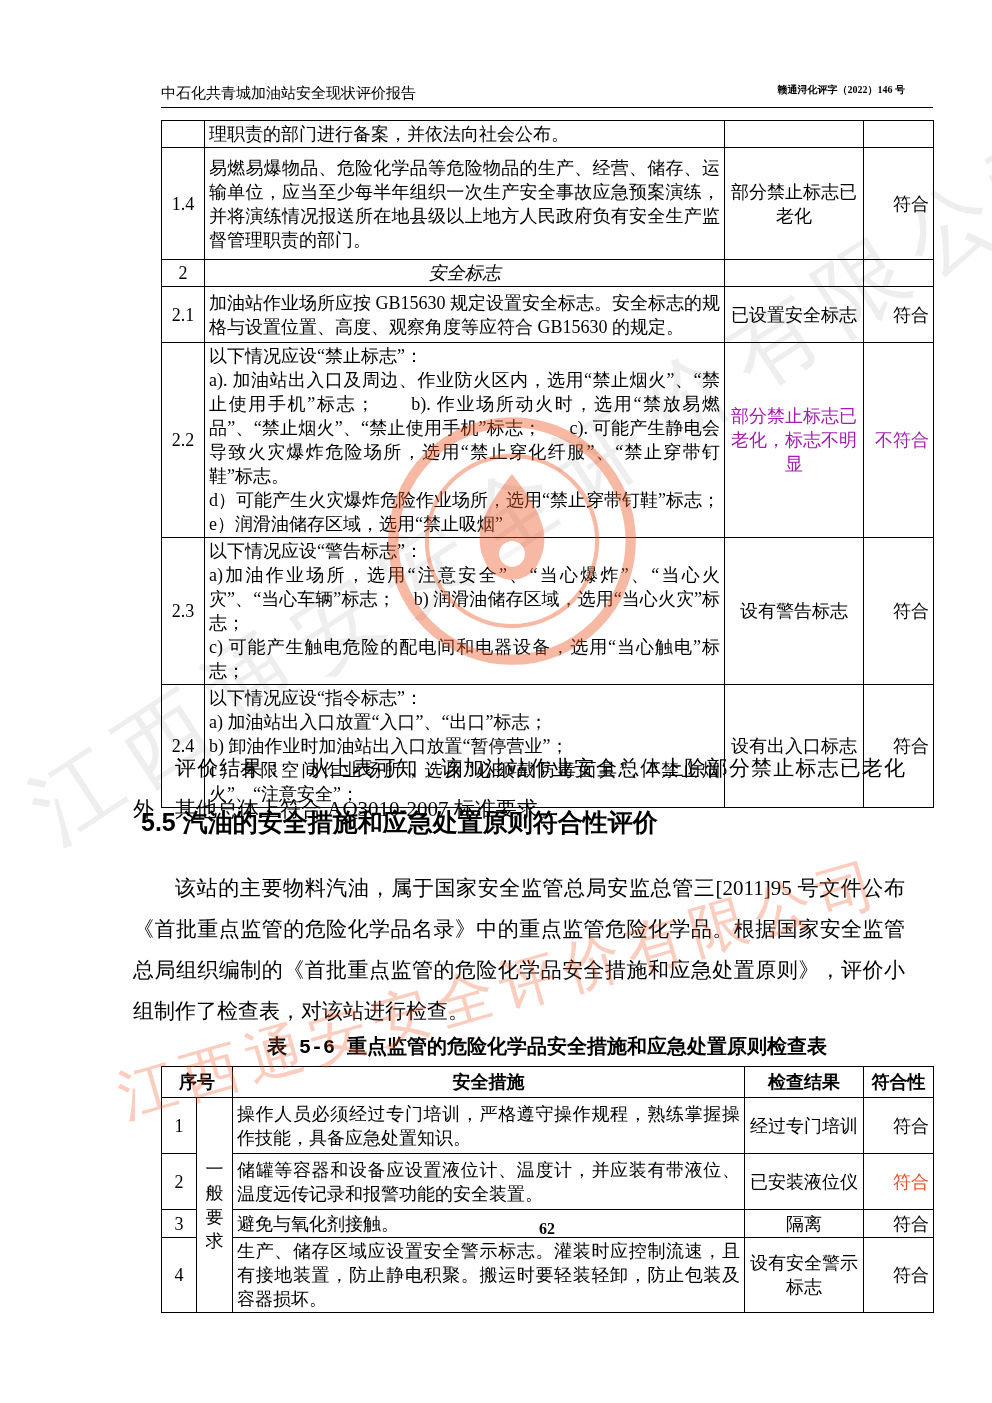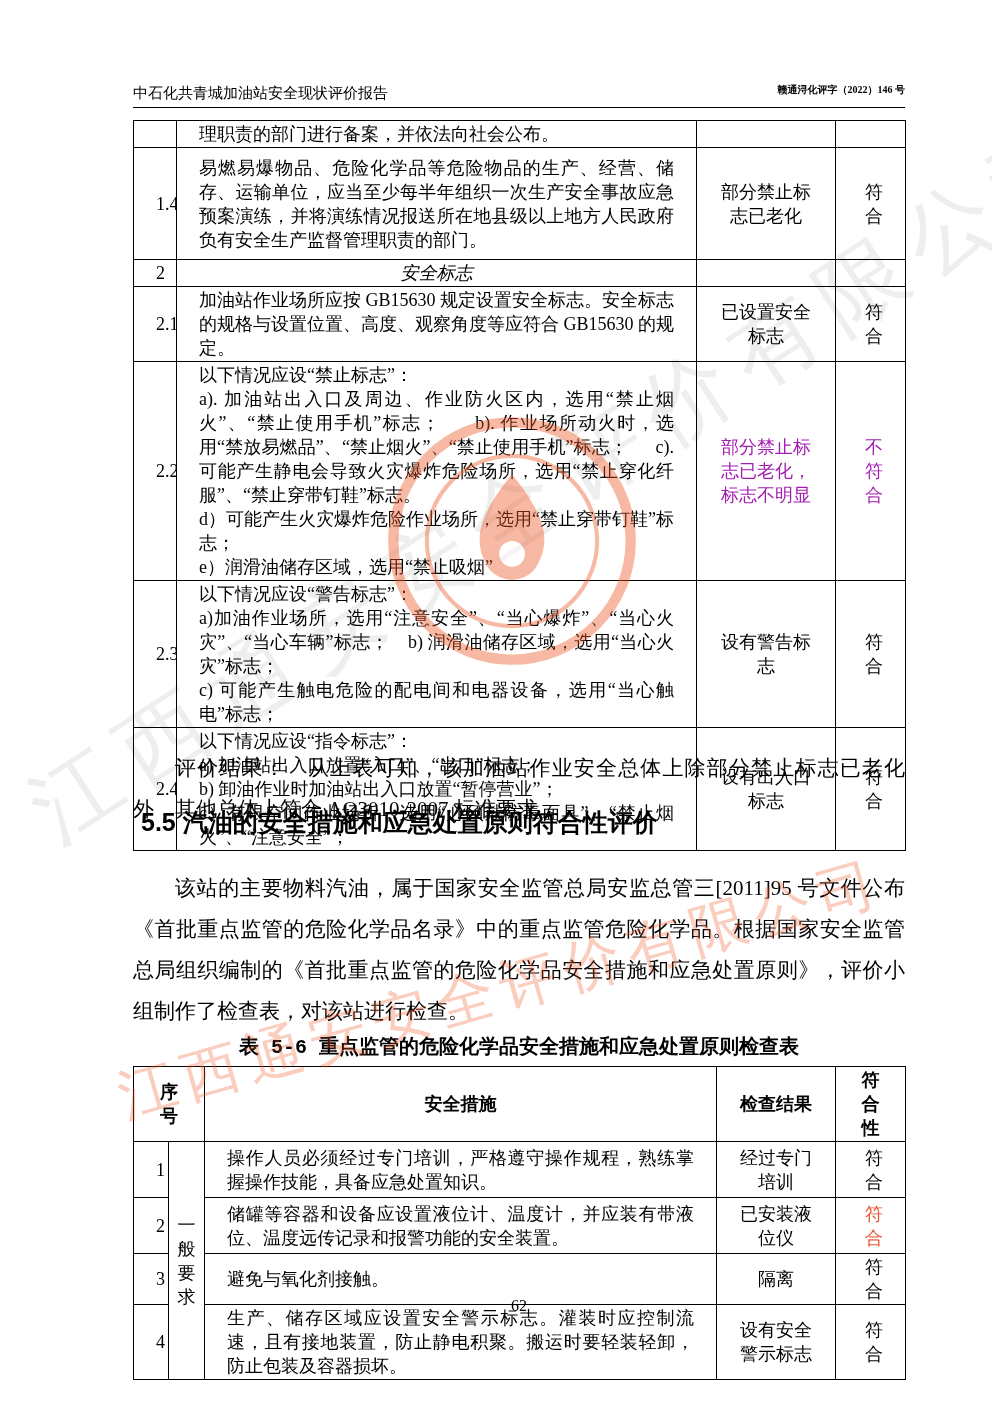--- a/index.html
+++ b/index.html
@@ -1,45 +1,45 @@
 <!DOCTYPE html>
 <html><head>
 <meta charset="utf-8">
 <style>
   html,body{margin:0;padding:0;background:#ffffff;}
   .page{
     position:relative;width:992px;height:1403px;background:#fff;overflow:hidden;
     font-family:"Liberation Serif","DejaVu Serif",serif;color:#000;
   }
-  .layer{position:absolute;z-index:2;}
+  .layer{position:absolute;z-index:2;margin-left:28px;}
   
   .hdr-left{left:133px;top:84px;font-size:15px;}
   .hdr-right{right:87px;top:83px;font-size:10px;font-weight:bold;}
   .hdr-rule{left:133px;top:107px;width:772px;border-top:1.5px solid #000;height:0;}
   
   table.t{border-collapse:collapse;table-layout:fixed;width:772px;}
-  table.t td,table.t th{border:1px solid #000;font-size:18px;line-height:24px;padding:1px 22px;vertical-align:middle;overflow:hidden;}
+  table.t td,table.t th{border:1px solid #000;font-size:18px;line-height:24px;padding:1px 4px;vertical-align:middle;overflow:hidden;}
   .no{text-align:center;}
   .content{text-align:justify;white-space:pre-wrap;}
   .section-cell{text-align:center;font-style:italic;}
   .result{text-align:center;white-space:pre-wrap;}
   .conform{text-align:right;}
   .red{color:#a21caf;}
   .orangered{color:#e8502d;}
   .t1{left:133px;top:120px;}
   .t2{left:133px;top:1066px;}
   .t2 th{text-align:center;font-weight:bold;}
   .group-cell{text-align:center;padding:0 1px !important;font-size:16px;line-height:22px;}
   
   .para{left:133px;width:772px;font-size:21px;line-height:41px;text-align:justify;text-indent:2em;margin:0;}
   .para1{top:748px;}
   .para2{top:868px;}
   .h55{left:133px;top:798px;font-size:25px;font-weight:bold;font-family:"Liberation Sans","DejaVu Sans",sans-serif;margin:8px;}
   .tbl-title{left:133px;top:1033px;width:772px;text-align:center;font-size:20px;font-weight:bold;font-family:Liberation Mono, monospace;}
-  .pageno{left:133px;top:1297px;width:772px;text-align:center;font-size:16px;}
+  .pageno{left:133px;top:1220px;width:772px;text-align:center;font-size:16px;font-weight:bold;}
   
   .wm{position:absolute;pointer-events:none;white-space:nowrap;}
   .wm-gray{z-index:1;left:40px;top:760px;font-size:88px;letter-spacing:16px;color:rgba(100,100,100,0.11);transform:rotate(-33deg);transform-origin:0 50%;font-family:"Liberation Sans",sans-serif;}
   .wm-orange-text{z-index:3;left:120px;top:1060px;font-size:58px;letter-spacing:8px;color:rgba(238,90,40,0.30);transform:rotate(-16deg);transform-origin:0 50%;font-family:"Liberation Sans",sans-serif;}
   .wm-seal{z-index:3;left:383px;top:412px;width:258px;height:258px;opacity:0.42;}
 </style>
 </head>
 <body>
 
 <div class="page">

